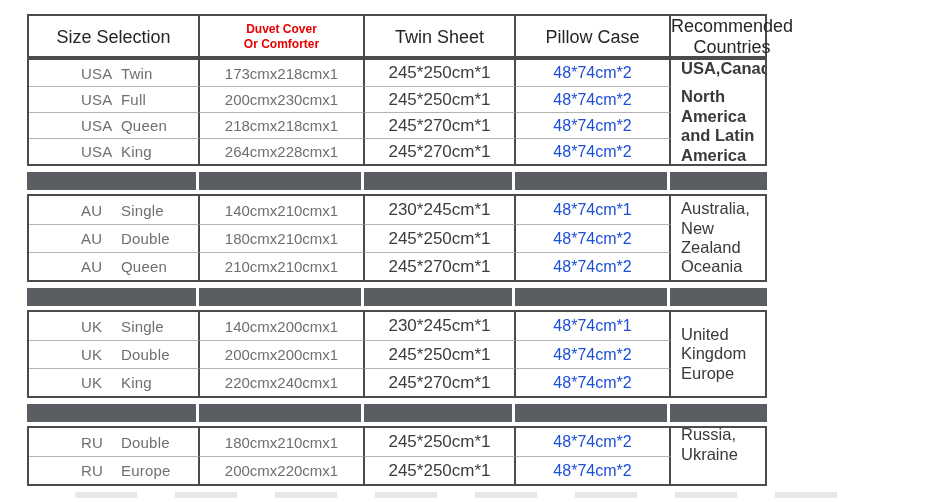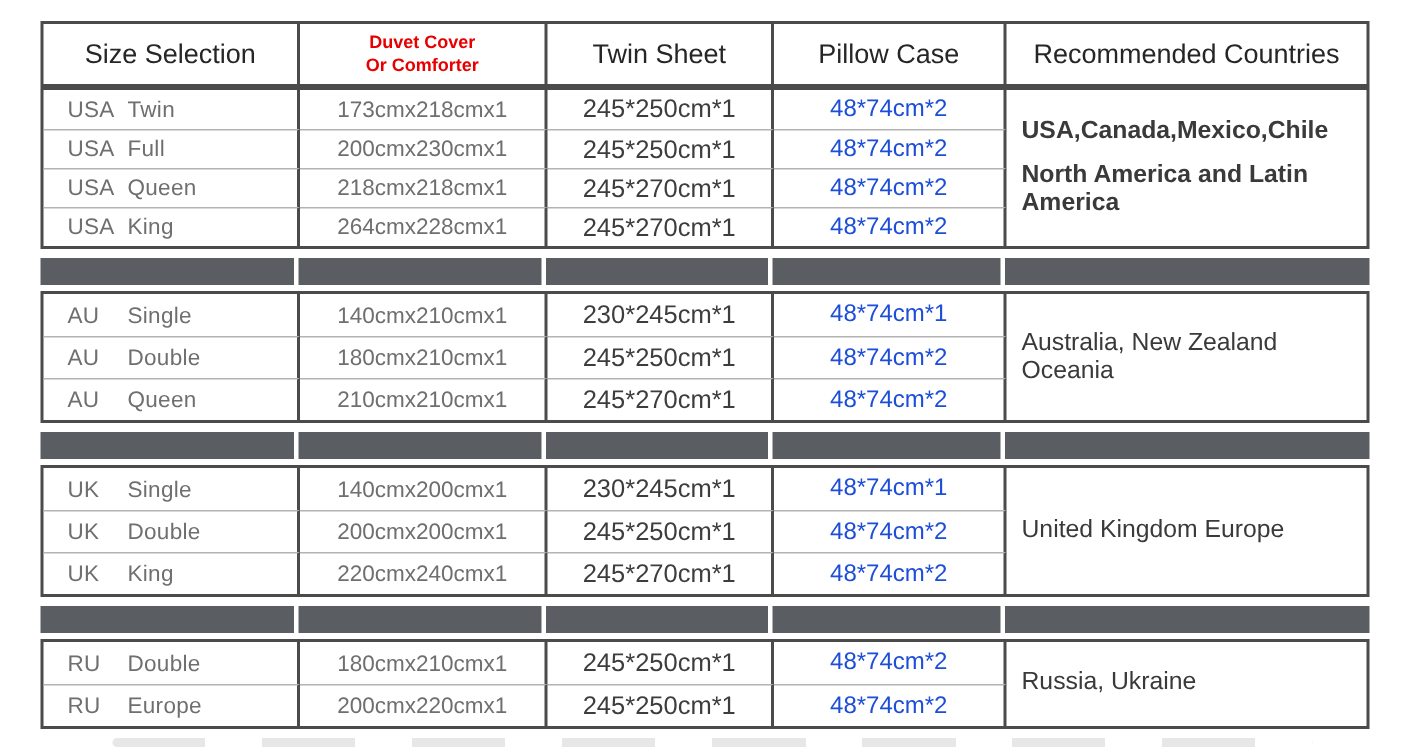--- a/index.html
+++ b/index.html
@@ -1,37 +1,37 @@
 <!DOCTYPE html>
 <html><head>
 <meta charset="utf-8">
 <style>
   * { margin:0; padding:0; box-sizing:border-box; }
   html,body { background:#ffffff; }
   body { font-family:"Liberation Sans","DejaVu Sans",sans-serif; }
 
   .sheet { position:relative; width:951px; height:502px; background:#fff; overflow:hidden; }
-  .tbl   { position:absolute; left:27px; top:14px; width:886px; }
+  .tbl   { position:absolute; left:27px; top:14px; width:740px; }
 
   
   .hdr { display:grid; grid-template-columns:171px 165px 151px 155px 1fr;
          height:44px; border:2px solid #4b4b4b; background:#fff; }
   .hc  { display:flex; flex-direction:column; align-items:center; justify-content:center;
          border-right:2px solid #4b4b4b; color:#262626; font-size:18px; text-align:center; }
   .hc:last-child { border-right:none; }
   .hc.red { color:#e80000; font-weight:bold; font-size:12px; line-height:1.25; }
   .hc.cc  { font-size:18px; }
 
   
   .section { display:grid; grid-template-columns:171px 165px 151px 155px 1fr;
              border:2px solid #4b4b4b; background:#fff; grid-auto-rows:28px; }
   .section.usa { grid-auto-rows:26px; }
   .c  { display:flex; align-items:center; border-right:2px solid #4b4b4b; overflow:hidden; }
   .c1 { padding-left:16px; color:#6f6f6f; font-size:15px; letter-spacing:.2px; }
-  .c1 .reg { display:inline-block; min-width:40px; }
+  .c1 .reg { display:inline-block; min-width:40px;margin-left:36px; }
   .c2 { justify-content:center; color:#6f6f6f; font-size:15px; }
   .c3 { justify-content:center; color:#3d3d3d; font-size:17px; }
   .c4 { justify-content:center; color:#1d4ed8; font-size:16px; }
   .bt { border-top:1px solid #b3b3b3; }
 
   .c5 { grid-column:5; border-right:none; display:flex; flex-direction:column;
         justify-content:center; align-items:flex-start; padding:0 6px 0 10px;
         color:#3a3a3a; font-size:16.5px; line-height:1.18; }
   .c5 .p2 { margin-top:9px; }
   .c5.low { justify-content:flex-end; padding-bottom:20px; }

